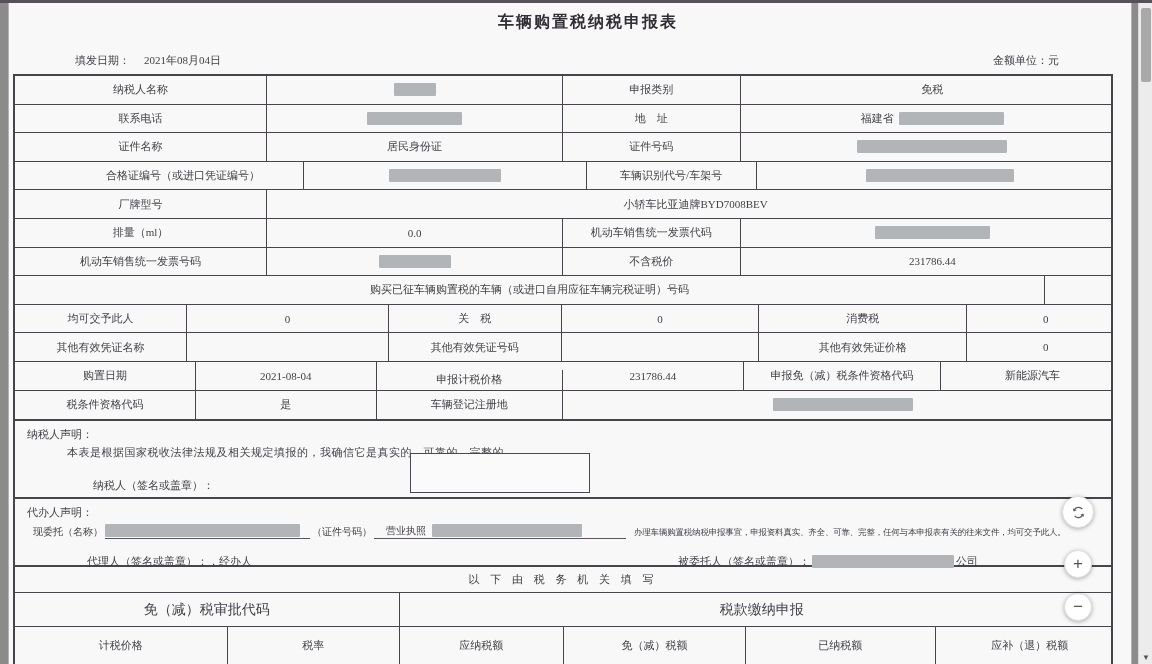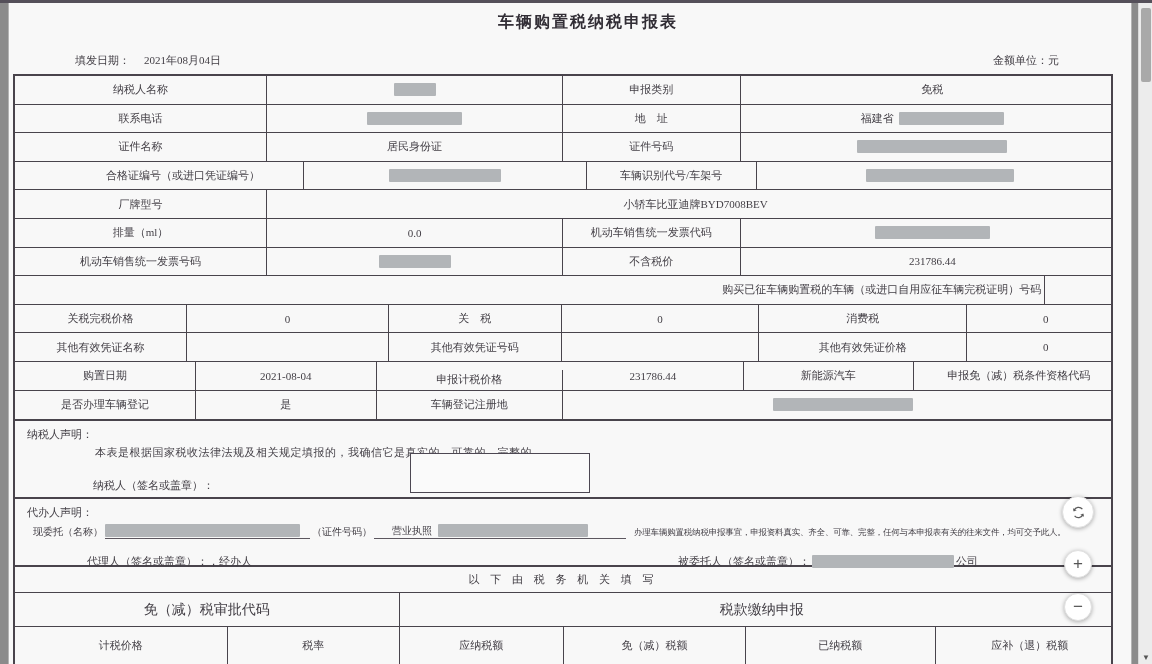--- a/index.html
+++ b/index.html
@@ -22,21 +22,21 @@
   .t-cell{display:flex;align-items:center;justify-content:center;border-right:1px solid var(--border);
           font-size:11px;overflow:hidden;white-space:nowrap;padding:0 3px;}
   .t-cell:last-child{border-right:none;padding-left:16px;}
   .redact{background:var(--redact);height:13px;border-radius:1px;display:inline-block;}
   .tr-gap{margin-left:5px;}
   
   .decl{border:2px solid var(--border);border-top:none;margin:0 20px 0 4px;width:1100px;position:relative;font-size:11px;}
   .decl-1{height:78px;}
   .decl-2{height:68px;}
   .decl-h{padding:6px 0 0 12px;}
-  .decl-body{margin:3px 0 0 80px;letter-spacing:.5px;}
+  .decl-body{margin:3px 0 0 52px;letter-spacing:.5px;}
   .decl-signlabel{margin:18px 0 0 78px;}
   .sig-box{position:absolute;left:395px;top:32px;width:180px;height:40px;border:1px solid #4a4550;background:#fff;}
   .agent-line{display:flex;align-items:flex-end;margin:4px 0 0 18px;font-size:10px;white-space:nowrap;}
   .u-seg{border-bottom:1px solid #5a555e;display:inline-flex;align-items:flex-end;justify-content:flex-start;margin:0 2px;}
   .u-seg .redact{margin-bottom:1px;}
   .agent-tail{font-size:8.5px;margin-left:6px;letter-spacing:-.2px;}
   .agent-sign{position:relative;margin-top:15px;height:14px;}
   .agent-sign .left{position:absolute;left:72px;}
   .agent-sign .right{position:absolute;left:663px;display:flex;align-items:center;}
   
@@ -158,30 +158,30 @@
           <span class="redact" style="width: 72px;"></span>
         </div>
         <div class="t-cell" style="width: 16.2%;">
           <span>不含税价</span>
         </div>
         <div class="t-cell" style="width: 33.8%;">
           <span>231786.44</span>
         </div>
       </div>
       <div class="t-row">
-        <div class="t-cell" style="width: 94%; justify-content: flex-end;">
+        <div class="t-cell" style="width: 94%;">
           <span>购买已征车辆购置税的车辆（或进口自用应征车辆完税证明）号码</span>
         </div>
         <div class="t-cell" style="width: 6%;">
           <span></span>
         </div>
       </div>
       <div class="t-row">
         <div class="t-cell" style="width: 15.7%;">
-          <span>关税完税价格</span>
+          <span>均可交予此人</span>
         </div>
         <div class="t-cell" style="width: 18.4%;">
           <span>0</span>
         </div>
         <div class="t-cell" style="width: 15.8%;">
           <span>关　税</span>
         </div>
         <div class="t-cell" style="width: 18%;">
           <span>0</span>
         </div>
@@ -218,30 +218,30 @@
         </div>
         <div class="t-cell" style="width: 16.5%;">
           <span>2021-08-04</span>
         </div>
         <div class="t-cell" style="width: 17%; margin-top: 8px;">
           <span>申报计税价格</span>
         </div>
         <div class="t-cell" style="width: 16.5%;">
           <span>231786.44</span>
         </div>
+        <div class="t-cell" style="width: 18%;">
+          <span>申报免（减）税条件资格代码</span>
+        </div>
         <div class="t-cell" style="width: 15.5%;">
           <span>新能源汽车</span>
         </div>
-        <div class="t-cell" style="width: 18%;">
-          <span>申报免（减）税条件资格代码</span>
-        </div>
-      </div>
-      <div class="t-row">
-        <div class="t-cell" style="width: 16.5%;">
-          <span>是否办理车辆登记</span>
+      </div>
+      <div class="t-row">
+        <div class="t-cell" style="width: 16.5%;">
+          <span>税条件资格代码</span>
         </div>
         <div class="t-cell" style="width: 16.5%;">
           <span>是</span>
         </div>
         <div class="t-cell" style="width: 17%;">
           <span>车辆登记注册地</span>
         </div>
         <div class="t-cell" style="width: 50%;">
           <span class="redact" style="width: 140px;"></span>
         </div>
@@ -257,21 +257,21 @@
 
   <div class="decl decl-2">
     <div class="decl-h">代办人声明：</div>
     <div class="agent-line">
       <span>现委托（名称）</span>
       <span class="u-seg" style="width:205px">
           <span class="redact" style="width:195px"></span>
         </span>
       <span>（证件号码）</span>
       <span class="u-seg" style="width:252px">
-        <span style="margin:0 6px 0 18px">营业执照</span>
+        <span style="margin:0 6px 0 12px">营业执照</span>
         <span class="redact" style="width:150px"></span>
       </span>
       <span class="agent-tail">办理车辆购置税纳税申报事宜，申报资料真实、齐全、可靠、完整，任何与本申报表有关的往来文件，均可交予此人。</span>
     </div>
     <div class="agent-sign">
       <span class="left">代理人（签名或盖章）：，经办人</span>
       <span class="right">
         <span>被委托人（签名或盖章）：</span>
         <span class="redact" style="width:142px;margin:0 2px"></span>
         <span>公司</span>

